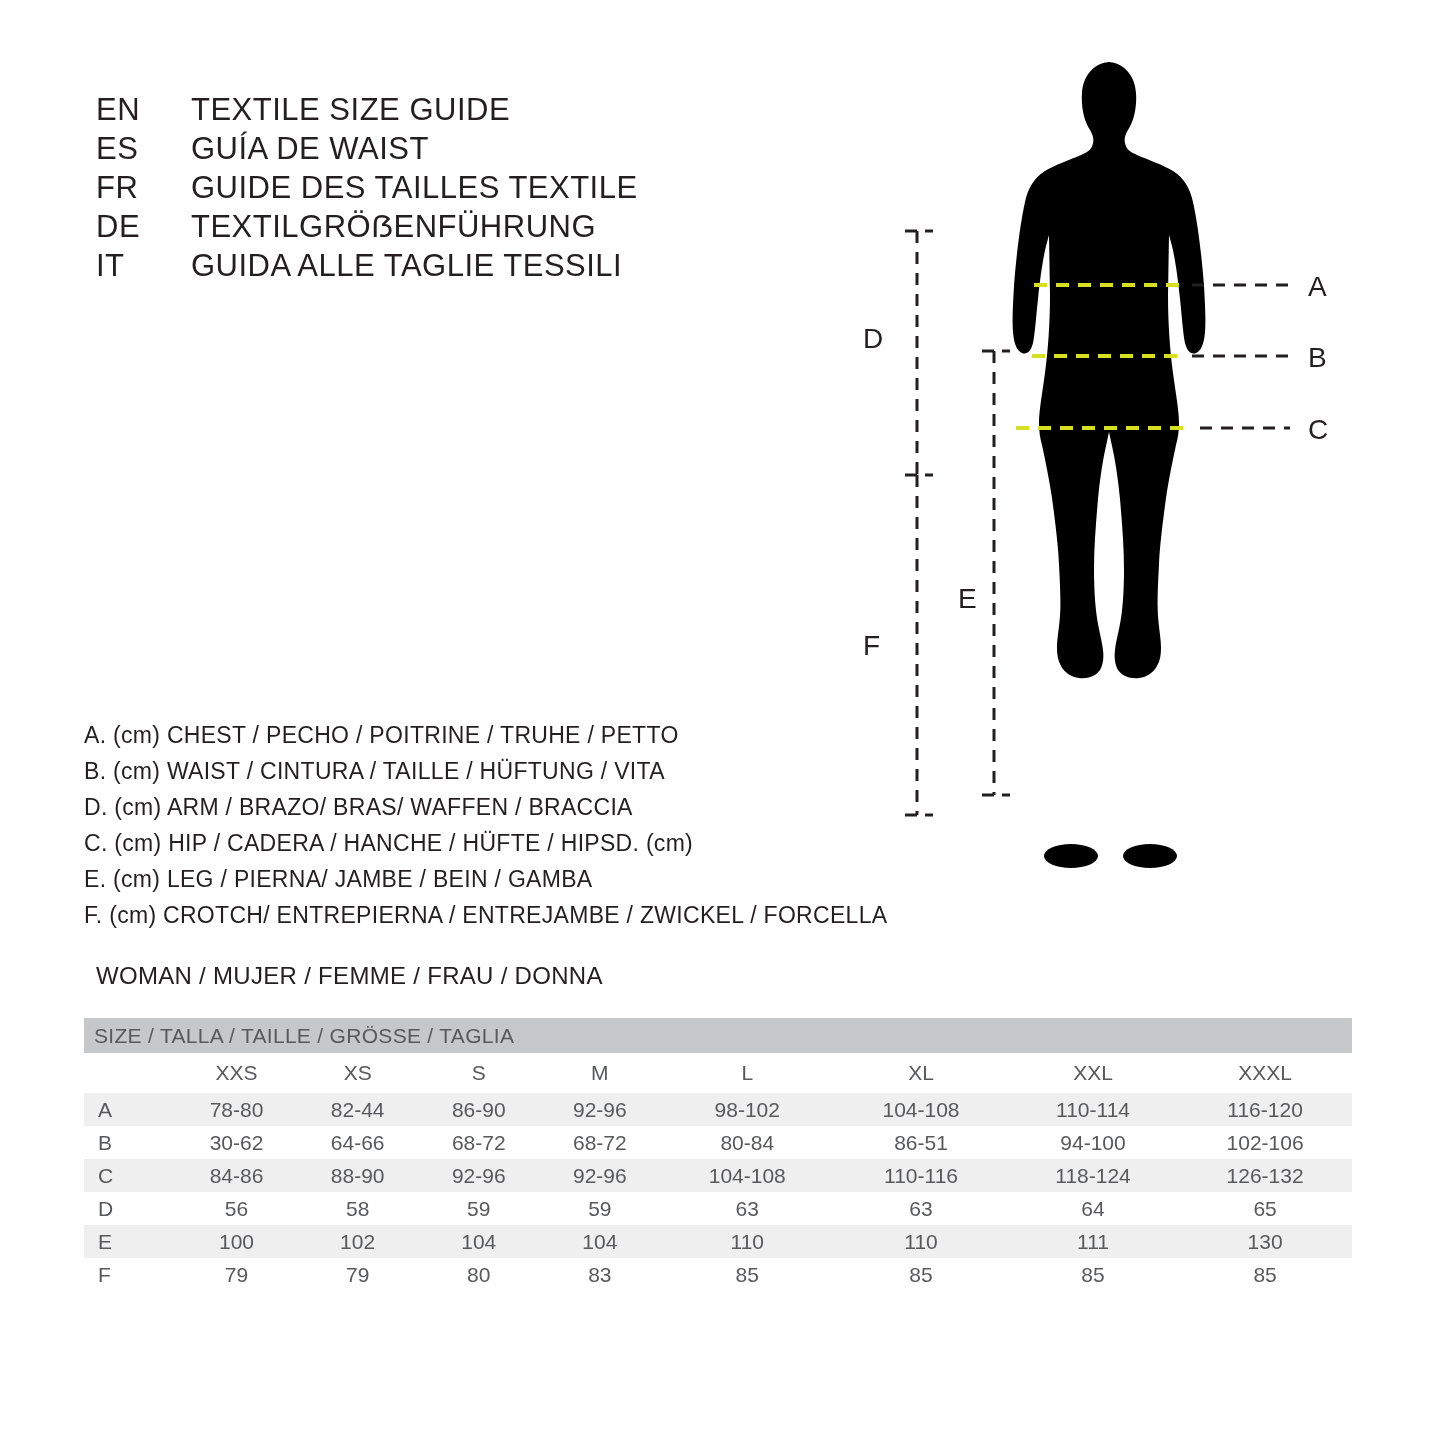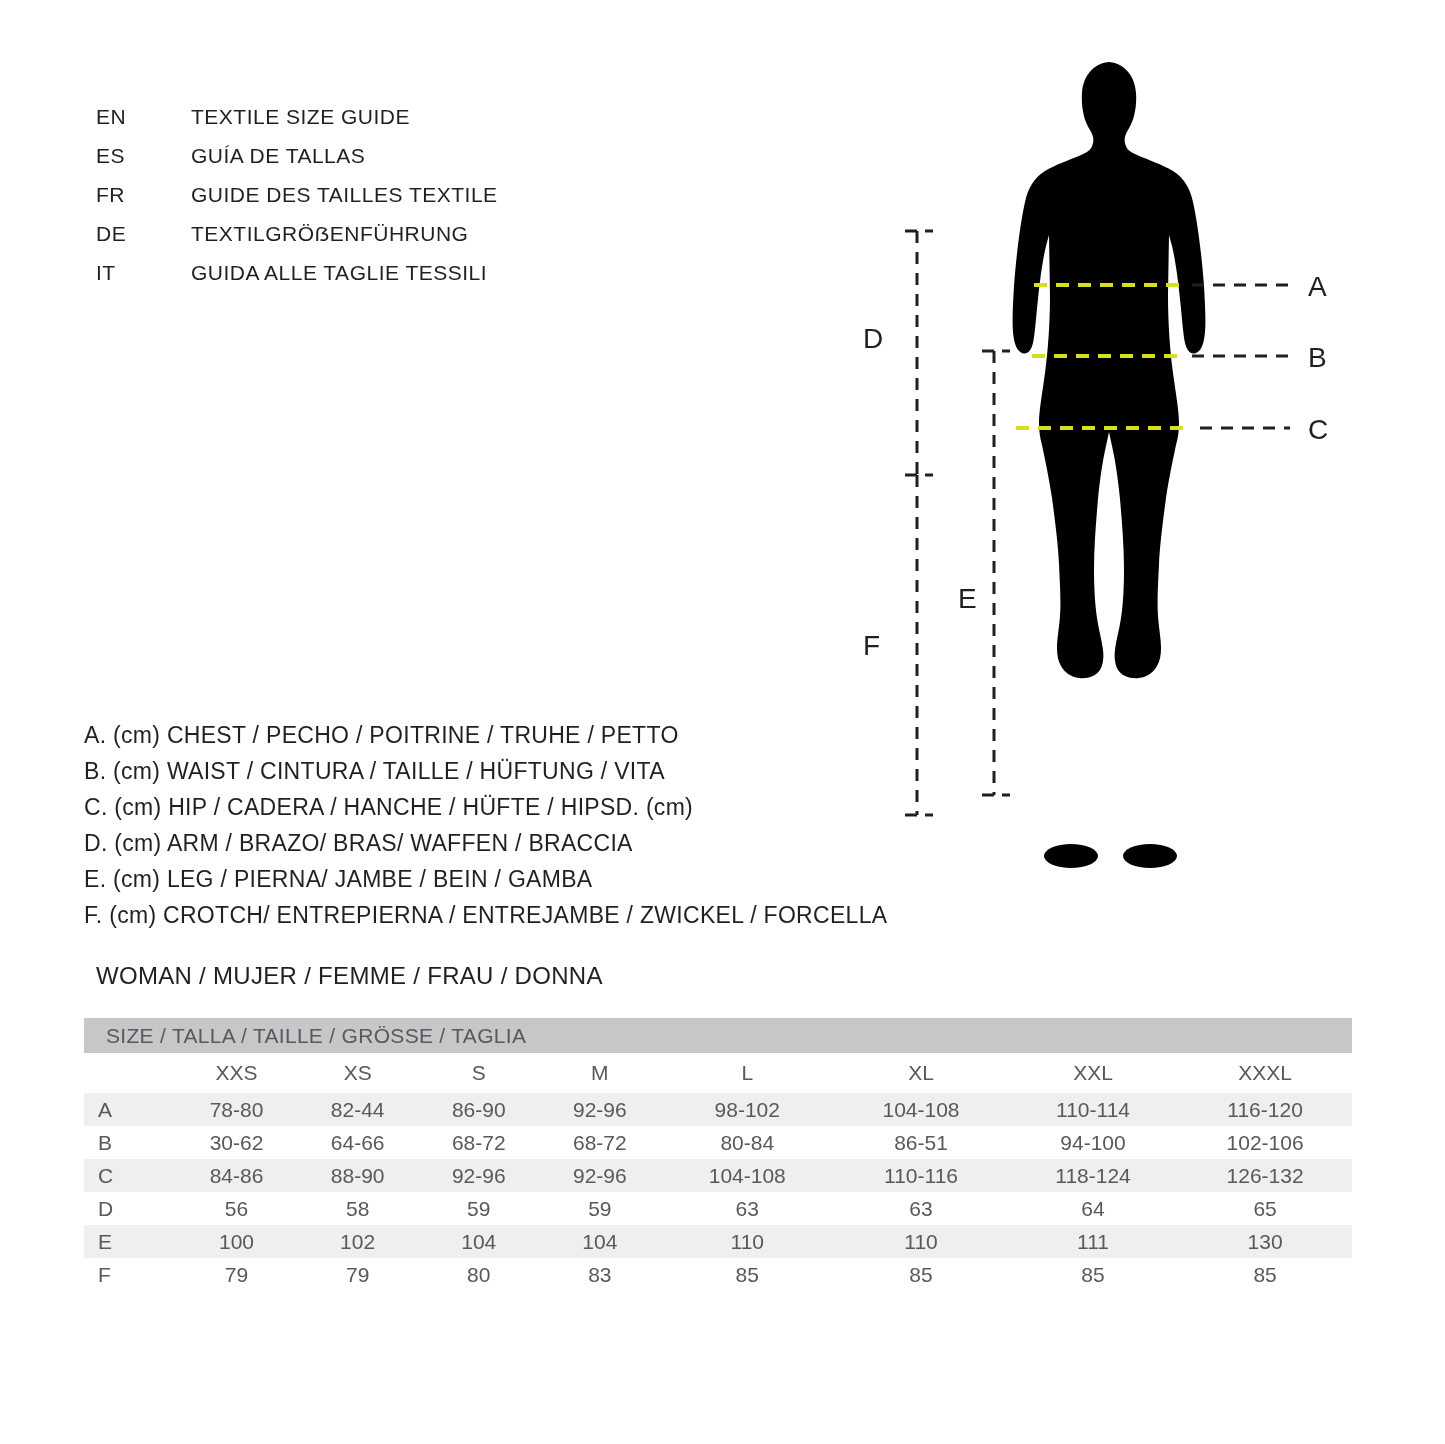--- a/index.html
+++ b/index.html
@@ -18,24 +18,24 @@
 
   
   .title-block {
     position: absolute;
     left: 96px;
     top: 90px;
     width: 620px;
   }
   .title-row {
     display: flex;
-    align-items: flex-end;
+    align-items: center;
     height: 39px;
     color: #231f20;
-    font-size: 21px;
+    font-size: 31px;
     letter-spacing: 0.5px;
   }
   .title-lang {
     width: 95px;
     flex: none;
   }
   .title-text { white-space: nowrap; }
 
   
   .legend {
@@ -76,21 +76,21 @@
   .size-table td, .size-table th {
     padding: 0;
     font-weight: normal;
     height: 33px;
     text-align: center;
   }
   .size-table .hdr-band td {
     background: #c6c7c9;
     color: #58595b;
     text-align: left;
-    padding-left: 22px;
+    padding-left: 10px;
     height: 35px;
     letter-spacing: 0.3px;
   }
   .size-table .col-head td {
     background: #ffffff;
     color: #58595b;
     height: 40px;
     font-size: 21px;
   }
   .size-table tr.band-alt td { background: #efeff0; }
@@ -116,41 +116,41 @@
 
 <div class="page">
 
   <div class="title-block">
     <div class="title-row">
       <span class="title-lang">EN</span>
       <span class="title-text">TEXTILE SIZE GUIDE</span>
     </div>
     <div class="title-row">
       <span class="title-lang">ES</span>
-      <span class="title-text">GUÍA DE TALLAS</span>
+      <span class="title-text">GUÍA DE WAIST</span>
     </div>
     <div class="title-row">
       <span class="title-lang">FR</span>
       <span class="title-text">GUIDE DES TAILLES TEXTILE</span>
     </div>
     <div class="title-row">
       <span class="title-lang">DE</span>
       <span class="title-text">TEXTILGRÖẞENFÜHRUNG</span>
     </div>
     <div class="title-row">
       <span class="title-lang">IT</span>
       <span class="title-text">GUIDA ALLE TAGLIE TESSILI</span>
     </div>
   </div>
 
   <div class="legend">
     <div class="legend-row">A. (cm) CHEST / PECHO / POITRINE / TRUHE / PETTO</div>
     <div class="legend-row">B. (cm) WAIST / CINTURA / TAILLE / HÜFTUNG / VITA</div>
+    <div class="legend-row">D. (cm) ARM / BRAZO/ BRAS/ WAFFEN / BRACCIA</div>
     <div class="legend-row">C. (cm) HIP / CADERA / HANCHE / HÜFTE / HIPSD. (cm)</div>
-    <div class="legend-row">D. (cm) ARM / BRAZO/ BRAS/ WAFFEN / BRACCIA</div>
     <div class="legend-row">E. (cm) LEG / PIERNA/ JAMBE / BEIN / GAMBA</div>
     <div class="legend-row">F. (cm) CROTCH/ ENTREPIERNA / ENTREJAMBE / ZWICKEL / FORCELLA</div>
   </div>
 
   <div class="group-caption">WOMAN / MUJER / FEMME / FRAU / DONNA</div>
 
   <table class="size-table">
     <tbody>
       <tr class="hdr-band">
         <td colspan="9">SIZE / TALLA / TAILLE / GRÖSSE / TAGLIA</td>

